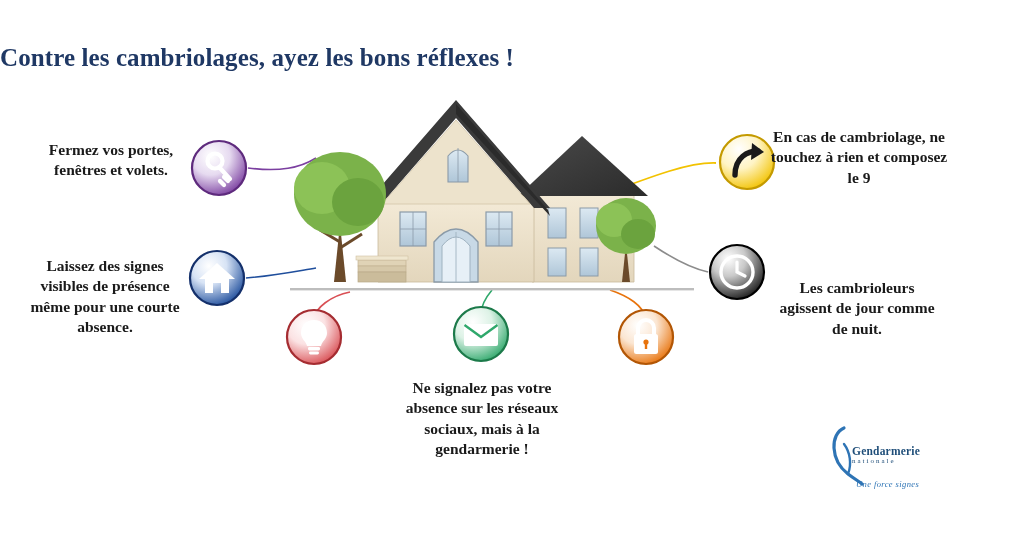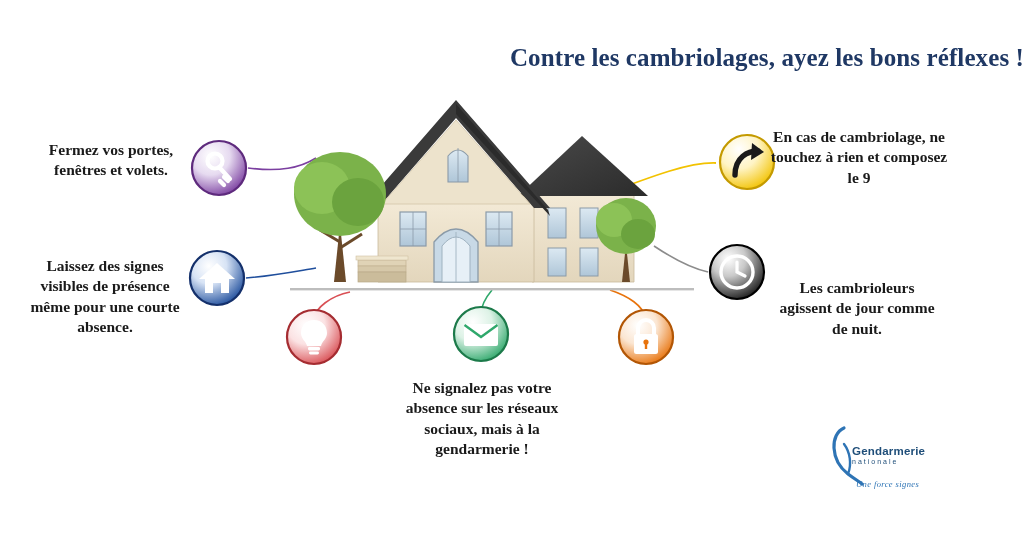--- a/index.html
+++ b/index.html
@@ -15,21 +15,21 @@
     overflow: hidden;
     font-family: "Liberation Serif", serif;
   }
 
   
   #title {
     position: absolute;
     left: 0;
     top: 44px;
     width: 1024px;
-    text-align: right;
+    text-align: left;
     font-family: "Liberation Serif", serif;
     font-weight: bold;
     font-size: 25px;
     color: #1F3864;
     letter-spacing: 0.1px;
   }
 
   
   #lines {
     position: absolute;
@@ -74,21 +74,21 @@
     position: absolute;
     left: 826px;
     top: 424px;
     width: 120px;
     height: 76px;
   }
   #logo-text {
     position: absolute;
     left: 852px;
     top: 446px;
-    font-family: Liberation Sans, sans-serif;
+    font-family: Liberation Serif, serif;
     color: #1F4E79;
     line-height: 1.0;
   }
   #logo-text .l1 { font-size: 11.5px; font-weight: bold; letter-spacing: 0.2px; }
   #logo-text .l2 { font-size: 7px; letter-spacing: 2.0px; }
   #logo-slogan {
     position: absolute;
     left: 856px;
     top: 479px;
     font-family: "Liberation Serif", serif;

